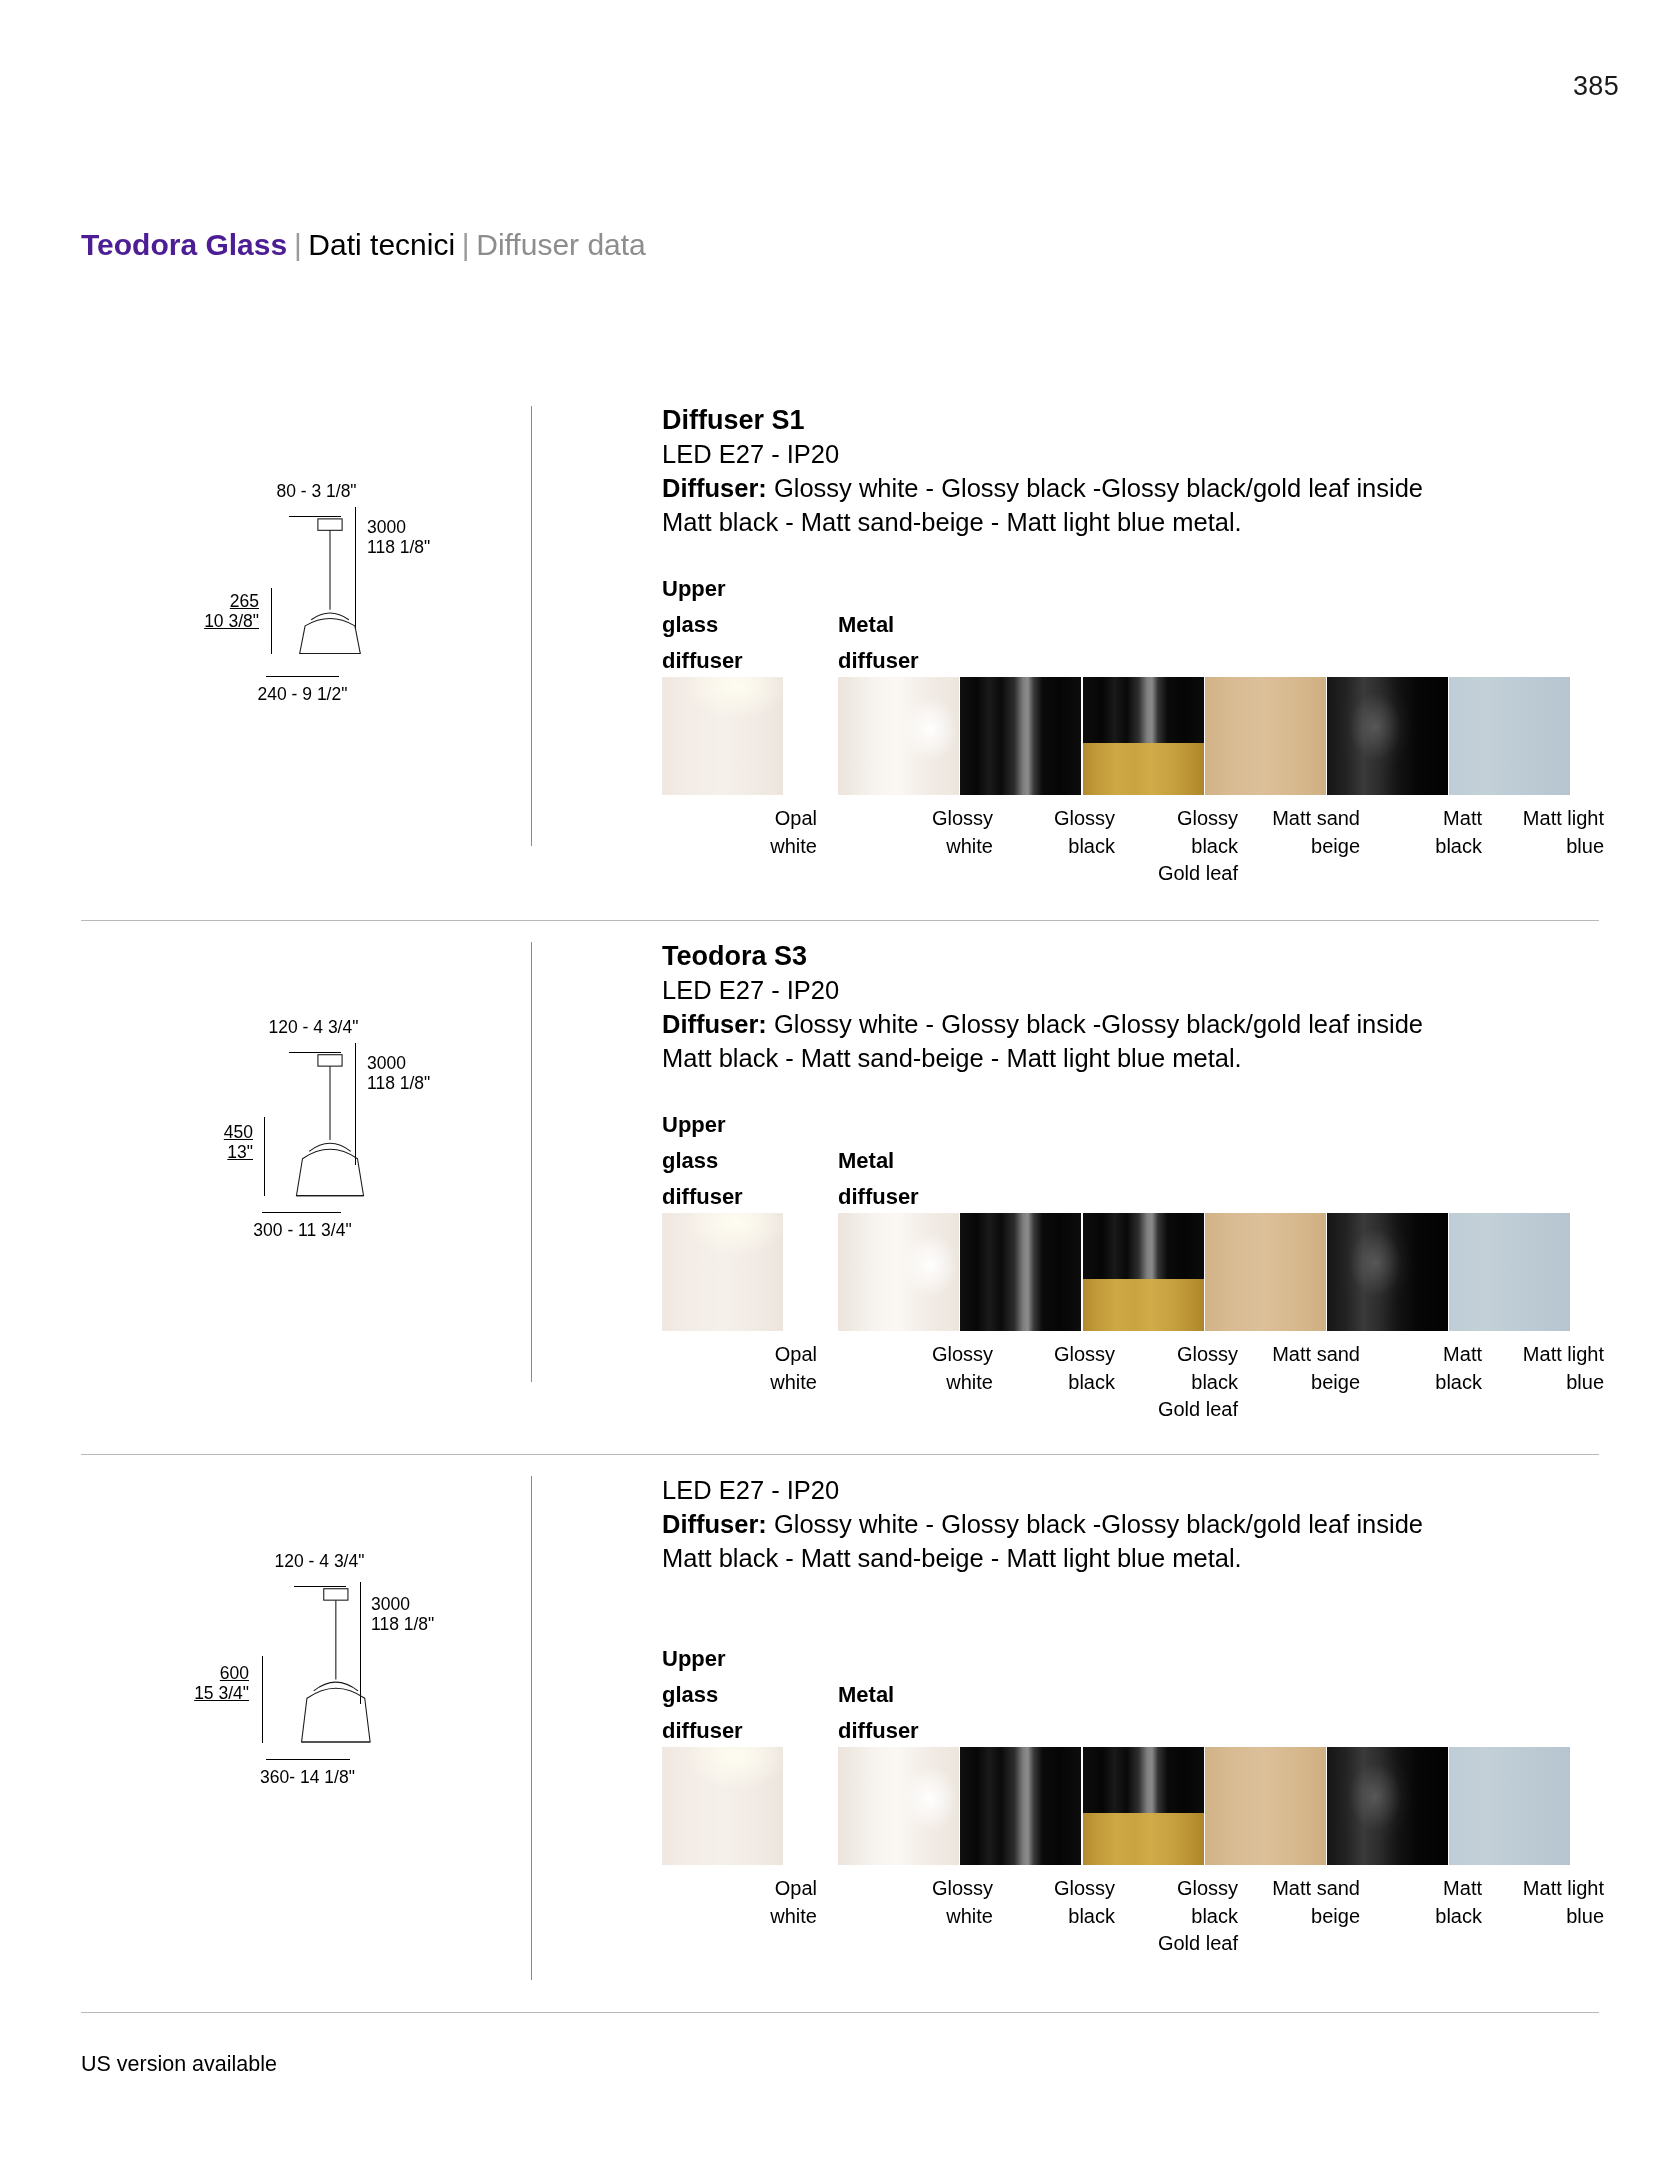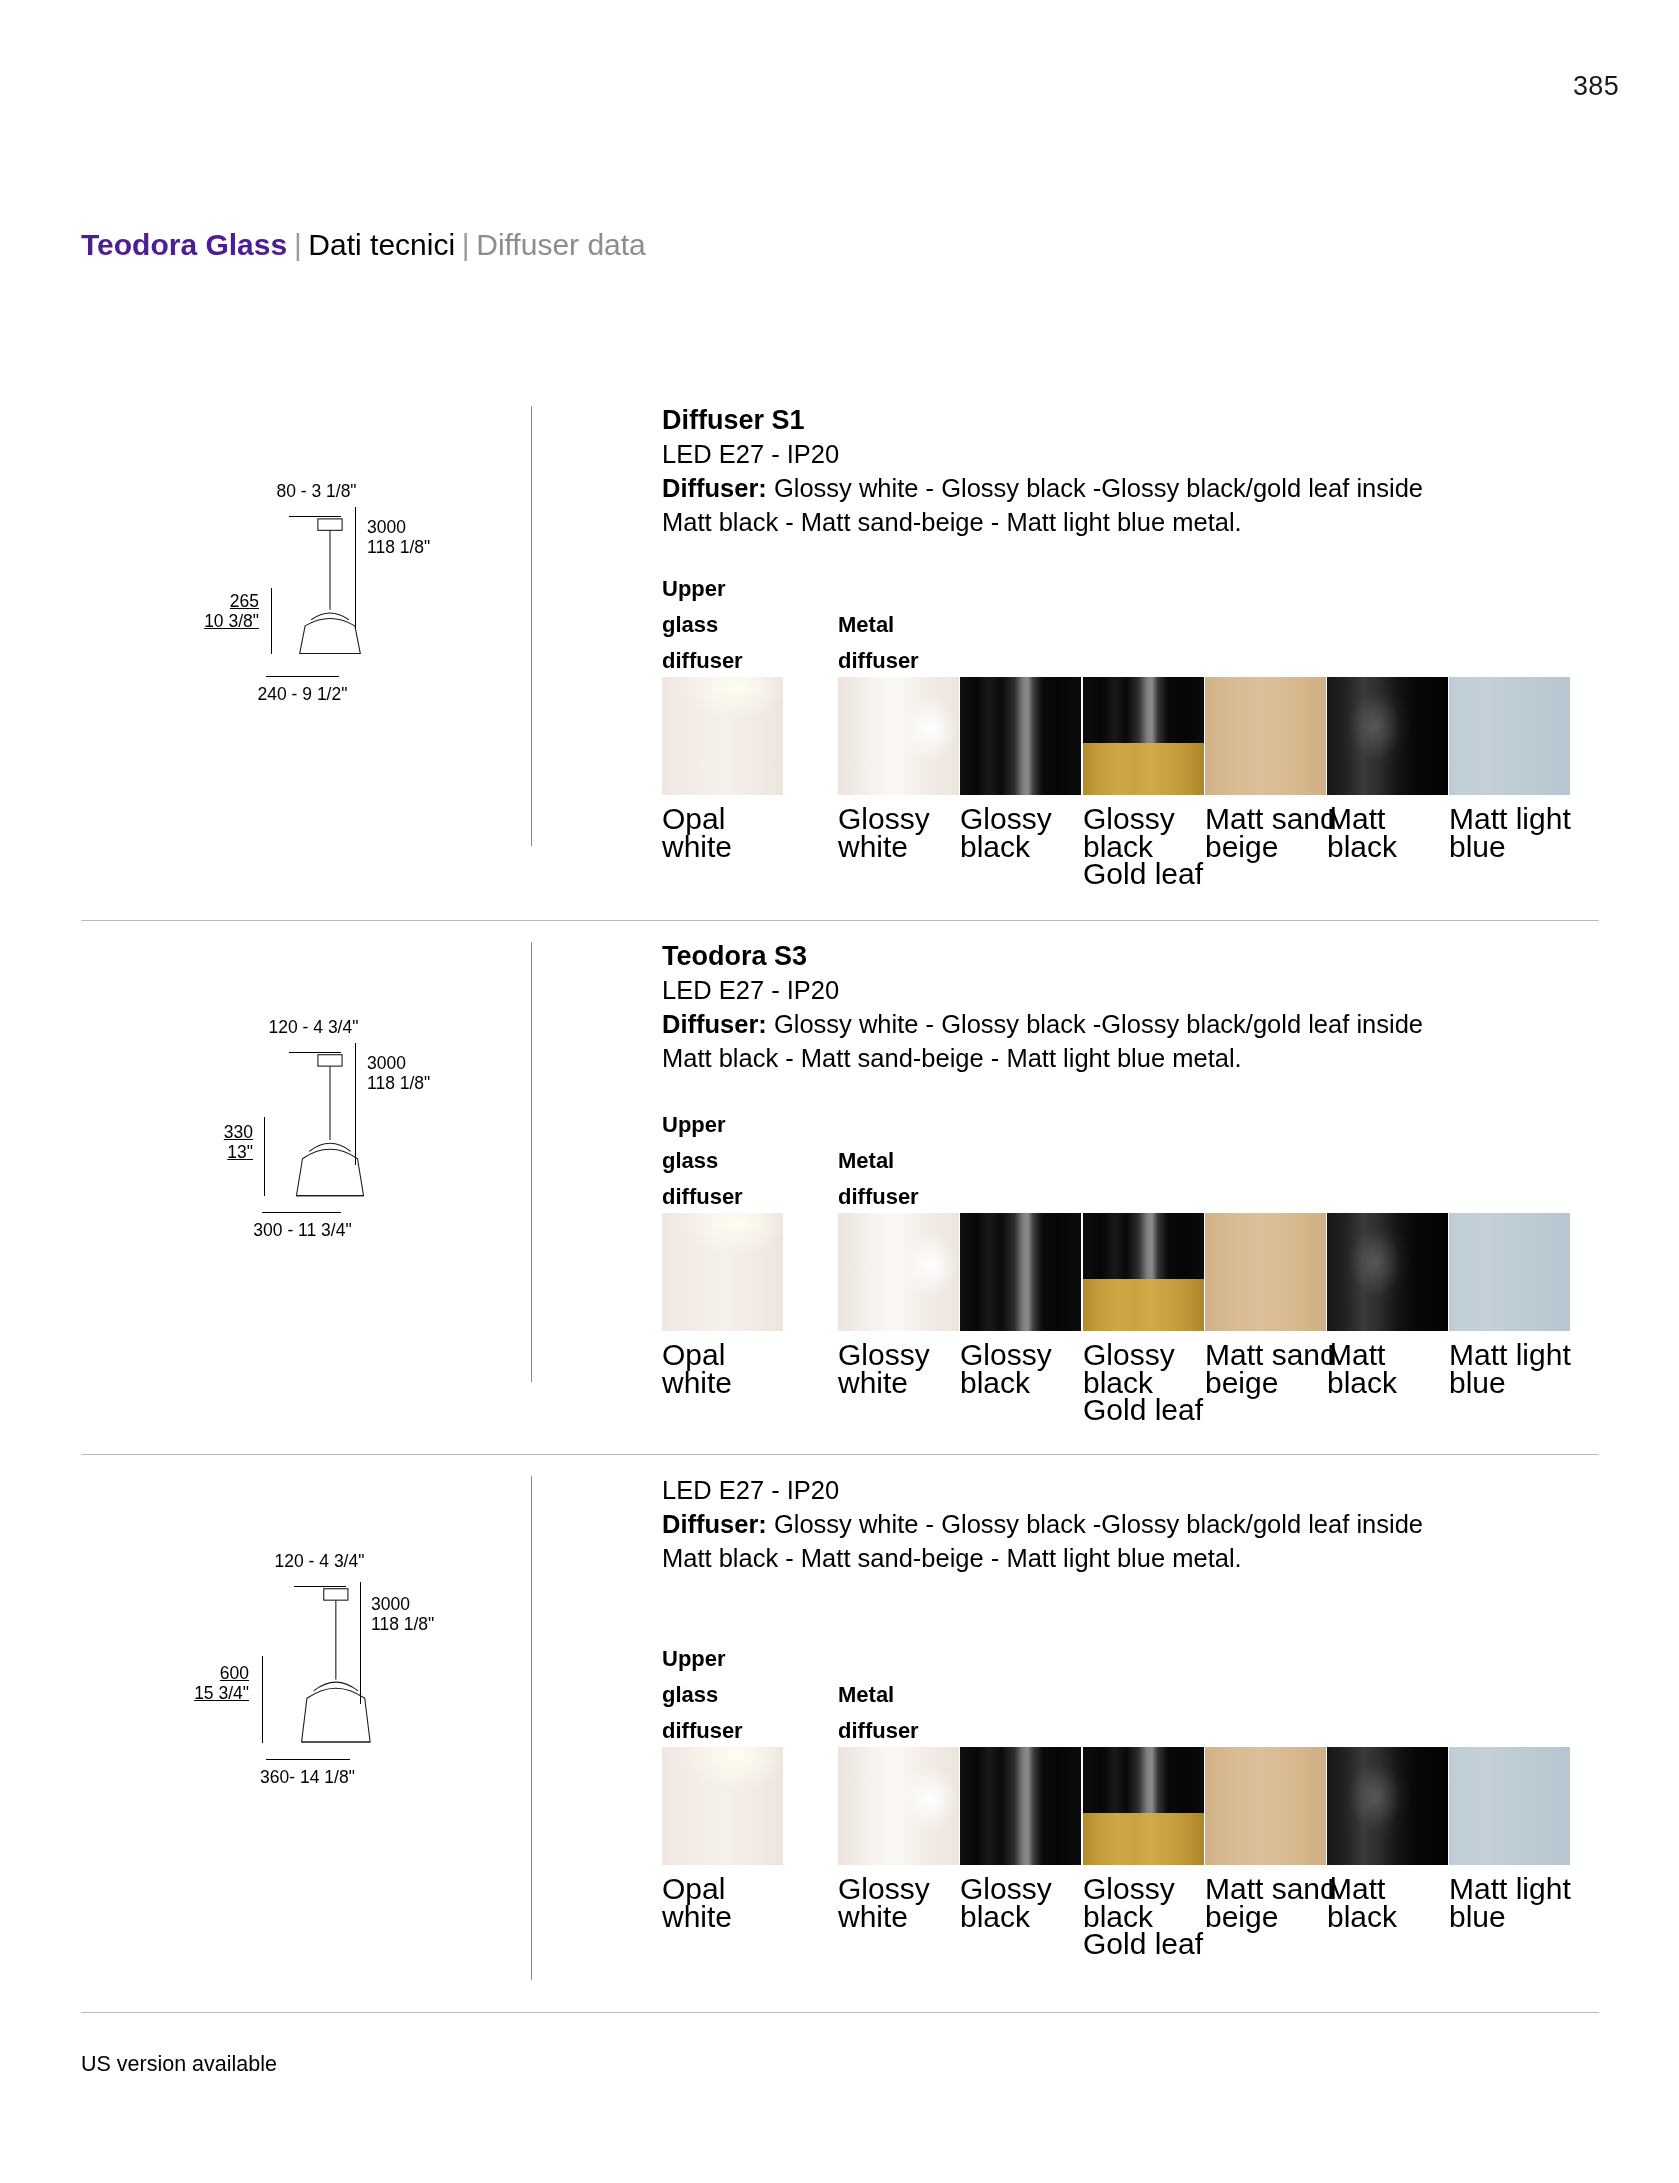--- a/index.html
+++ b/index.html
@@ -71,22 +71,22 @@
     position:absolute; font-size:22px; font-weight:bold; line-height:36px;
     white-space:pre-line;
   }
   .sw-head-glass{ left:662px; }
   .sw-head-metal{ left:838px; }
 
   
   .swatch-row{ position:absolute; left:662px; width:940px; height:222px; }
   .swatch{ position:absolute; top:0; width:121px; height:118px; }
   .sw-label{
-    position:absolute; top:128px; font-size:30px; line-height:27.5px;
-    white-space:pre-line; width:155px;
+    position:absolute; top:128px; font-size:20px; line-height:27.5px;
+    white-space:pre-line; width:155px;text-align:right;
   }
 
   
   .s-opal{
     background:
       radial-gradient(ellipse 70% 45% at 62% 8%, rgba(255,253,240,0.95) 0%, rgba(255,255,255,0) 62%),
       linear-gradient(90deg,#efe8e2 0%,#f3ece6 18%,#f6f0ea 50%,#f1eae4 82%,#ece4dd 100%);
   }
   .s-glwhite{
     background:
@@ -222,21 +222,21 @@
   <div class="vrule" style="left:531px; top:3.4px; height:440px;"></div>
 
   <div class="drawing" style="left:155px; top:0px; width:363px; height:376px;">
     <div class="dim-label ctr" style="left:71px; top:78px; width:175px;">120 - 4 3/4"</div>
     <div class="rule-h" style="left:134px; top:113px; width:52px;"></div>
 
     <div class="dim-label" style="left:212px; top:114px;">3000</div>
     <div class="dim-label" style="left:212px; top:134px;">118 1/8"</div>
     <div class="rule-v" style="left:200px; top:104px; height:122px;"></div>
 
-    <div class="dim-label rgt" style="left:-50px; top:183px; width:148px;">330</div>
+    <div class="dim-label rgt" style="left:-50px; top:183px; width:148px;">450</div>
     <div class="dim-label rgt" style="left:-50px; top:203px; width:148px;">13"</div>
     <div class="rule-v" style="left:109px; top:178px; height:79px;"></div>
 
     <svg class="svgwrap" style="left:101px; top:107px;" width="148" height="161" viewBox="0 0 220 240">
       <rect x="92" y="13" width="36" height="17" fill="none" stroke="#1a1a1a" stroke-width="1.6"></rect>
       <line x1="110" y1="30" x2="110" y2="140" stroke="#1a1a1a" stroke-width="1.6"></line>
       <path d="M79 157 Q110 133 141 157" fill="none" stroke="#1a1a1a" stroke-width="1.6"></path>
       <path d="M69 168 Q110 140 151 168 L160 223 L60 223 Z" fill="none" stroke="#1a1a1a" stroke-width="1.6"></path>
       <line x1="60" y1="223" x2="160" y2="223" stroke="#1a1a1a" stroke-width="1.6"></line>
     </svg>

